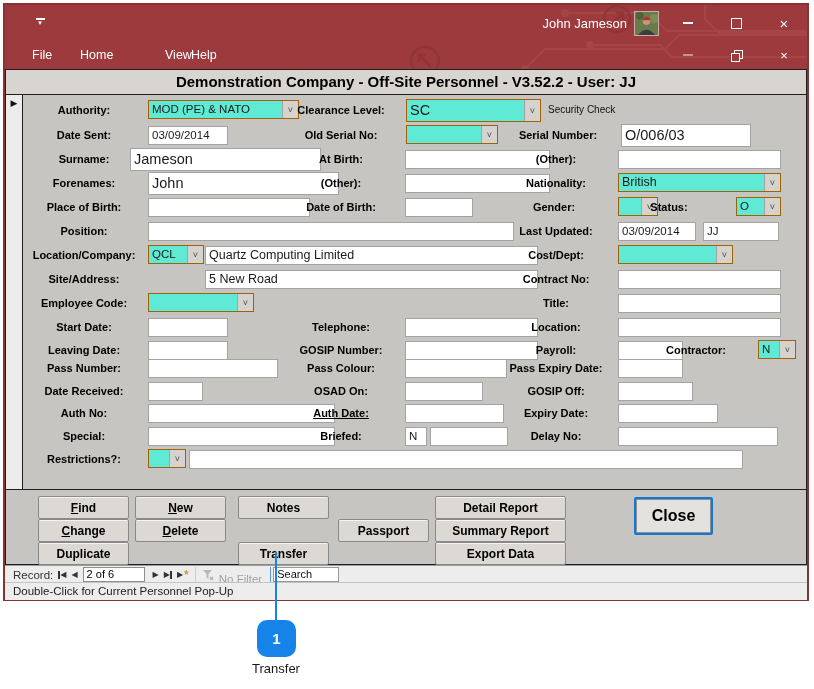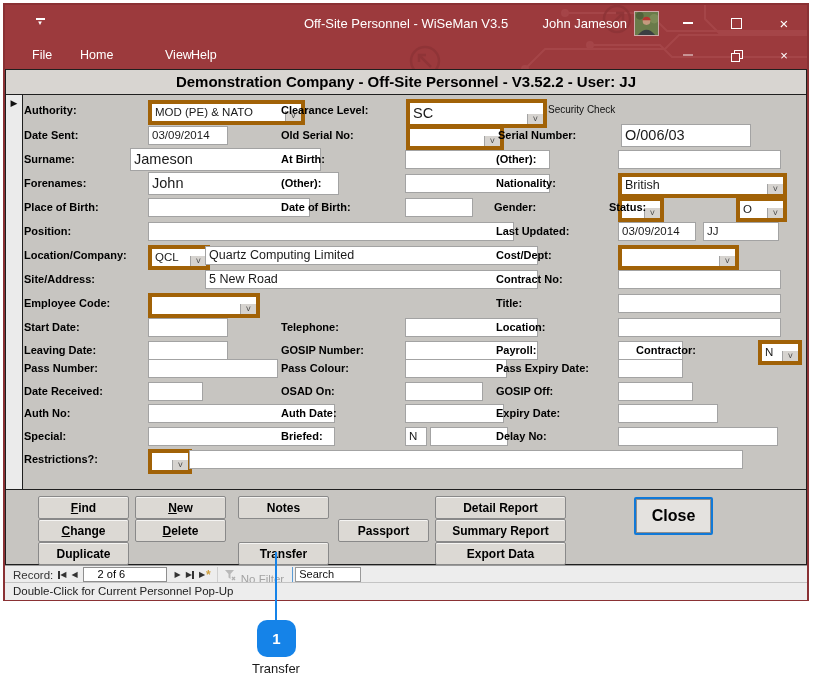--- a/index.html
+++ b/index.html
@@ -32,27 +32,27 @@
 
   
   .client{position:absolute;left:0;top:64px;width:800px;height:494px;border:1px solid #1f1f1f;background:#c7c5c1;}
   .form-header{position:absolute;left:0;top:0;width:800px;height:24px;background:#d8d5d1;
                border-bottom:1px solid #1f1f1f;text-align:center;font-weight:bold;font-size:15px;
                line-height:24px;color:#000;}
   .form-body{position:absolute;left:0;top:25px;width:800px;height:394px;border-bottom:1px solid #1f1f1f;}
   .rec-strip{position:absolute;left:0;top:0;width:16px;height:394px;background:#ebebeb;border-right:1px solid #1f1f1f;}
   .rec-arrow{margin-top:3px;text-align:center;font-size:9px;color:#111;}
 
-  .lbl{position:absolute;font-size:11px;font-weight:bold;color:#000;text-align:left;
+  .lbl{position:absolute;font-size:11px;font-weight:bold;color:#000;text-align:center;
        height:14px;line-height:14px;white-space:nowrap;}
   .note{position:absolute;font-size:10px;color:#111;white-space:nowrap;}
   .fld{position:absolute;background:#fff;border:1px solid #a3a3a3;height:15px;line-height:15px;
        font-size:11.5px;color:#1a1a1a;padding:1px 3px;white-space:nowrap;overflow:hidden;}
   .fld.big{height:19px;line-height:19px;font-size:14.5px;}
-  .combo{position:absolute;display:flex;background:#ffffff;border:4px solid #a16207;height:17px;align-items:flex-end;}
+  .combo{position:absolute;display:flex;background:#5eead4;border:1px solid #a16207;height:17px;}
   .combo .cval{flex:1;font-size:11.5px;line-height:17px;padding:0 3px;color:#1a1a1a;overflow:hidden;white-space:nowrap;}
   .combo .cbtn{width:15px;background:#d6d3cf;border-left:1px solid #a3a3a3;display:flex;
                align-items:center;justify-content:center;font-size:9px;color:#444;}
   .combo.big{height:21px;} .combo.big .cval{font-size:14.5px;line-height:21px;}
 
   
   .btn-area{position:absolute;left:0;top:420px;width:800px;height:74px;}
   .btn{position:absolute;height:21px;background:#dcd9d4;border:1px solid #898989;border-radius:2px;
        font-size:12px;font-weight:bold;color:#000;display:flex;align-items:center;justify-content:center;
        box-shadow:inset 0 1px 0 rgba(255,255,255,.7);cursor:default;}
@@ -60,21 +60,21 @@
   .close-btn{font-size:16px;height:34px;border:2px solid #1079d8;background:#e4e2df;
              box-shadow:inset 0 0 0 1px #8f8f8f;}
 
   
   .record-bar{position:absolute;left:0;top:560px;width:802px;height:17px;background:#ededed;
               border-top:1px solid #9b9b9b;display:flex;align-items:center;font-size:11.5px;color:#333;}
   .rb-label{margin-left:8px;}
   .nv{display:flex;align-items:center;font-size:8px;color:#333;margin-left:5px;}
   .nbar{width:2px;height:8px;background:#333;}
   .rec-pos{background:#fff;border:1px solid #8f8f8f;height:13px;line-height:13px;width:54px;
-           padding:0 14px;margin-left:5px;font-size:11px;color:#000;}
+           padding:0 3px;margin-left:5px;font-size:11px;color:#000;}
   .star{color:#cf9f3d;font-size:12px;font-weight:bold;margin-left:1px;line-height:8px;}
   .gsep{width:1px;height:15px;background:#cfcfcf;margin:0 6px;}
   .nofilter{color:#a3a3a3;margin-left:4px;margin-top:8px;}
   .vsep{width:1px;height:16px;background:#5b9bd5;margin-left:8px;}
   .search{background:#fff;border:1px solid #999;height:13px;line-height:13px;width:58px;
           padding:0 3px;margin-left:2px;color:#111;font-size:11px;}
   .status-bar{position:absolute;left:0;top:577px;width:802px;height:17px;background:#ededed;
               border-top:1px solid #c4c4c4;font-size:11.5px;color:#222;line-height:17px;}
   .sb-left{margin-left:8px;}
   .sb-right{position:absolute;right:8px;top:0;}
@@ -109,21 +109,20 @@
         <circle cx="420" cy="56" r="14"></circle>
         <path d="M426 62 L414 50 M421 50 h-7 v7"></path>
       </g>
     </svg>
 
     <div class="qat">
       <div class="qat-bar"></div>
       <div class="qat-arr">▾</div>
     </div>
 
-    <div class="tb-title">Off-Site Personnel  -  WiSeMan V3.5</div>
     <div class="tb-user">John Jameson</div>
 
     <svg class="avatar" viewBox="0 0 24 24">
       <rect width="24" height="24" fill="#6a7b4a"></rect>
       <circle cx="5" cy="4" r="4" fill="#51613a"></circle>
       <circle cx="20" cy="7" r="5" fill="#7c8b57"></circle>
       <path d="M3 24 q9 -11 18 0 Z" fill="#3a3f42"></path>
       <circle cx="12" cy="9.5" r="4" fill="#c49a7e"></circle>
       <path d="M7.6 8.5 a4.5 4.5 0 0 1 8.8 0 Z" fill="#b5342f"></path>
     </svg>
@@ -279,21 +278,21 @@
 
       <div class="lbl" style="left:18px;top:289px;width:120px;">Date Received:</div>
       <div class="fld" style="left:142px;top:287px;width:47px;"></div>
       <div class="lbl" style="left:275px;top:289px;width:120px;">OSAD On:</div>
       <div class="fld" style="left:399px;top:287px;width:70px;"></div>
       <div class="lbl" style="left:490px;top:289px;width:120px;">GOSIP Off:</div>
       <div class="fld" style="left:612px;top:287px;width:67px;"></div>
 
       <div class="lbl" style="left:18px;top:311px;width:120px;">Auth No:</div>
       <div class="fld" style="left:142px;top:309px;width:179px;"></div>
-      <div class="lbl" style="left:275px;top:311px;width:120px;">Auth Date:</div>
+      <div class="lbl" style="left:275px;top:311px;width:120px;text-decoration:underline;">Auth Date:</div>
       <div class="fld" style="left:399px;top:309px;width:91px;"></div>
       <div class="lbl" style="left:490px;top:311px;width:120px;">Expiry Date:</div>
       <div class="fld" style="left:612px;top:309px;width:92px;"></div>
 
       <div class="lbl" style="left:18px;top:334px;width:120px;">Special:</div>
       <div class="fld" style="left:142px;top:332px;width:179px;"></div>
       <div class="lbl" style="left:275px;top:334px;width:120px;">Briefed:</div>
       <div class="fld" style="left:399px;top:332px;width:14px;">N</div>
       <div class="fld" style="left:424px;top:332px;width:70px;"></div>
       <div class="lbl" style="left:490px;top:334px;width:120px;">Delay No:</div>

